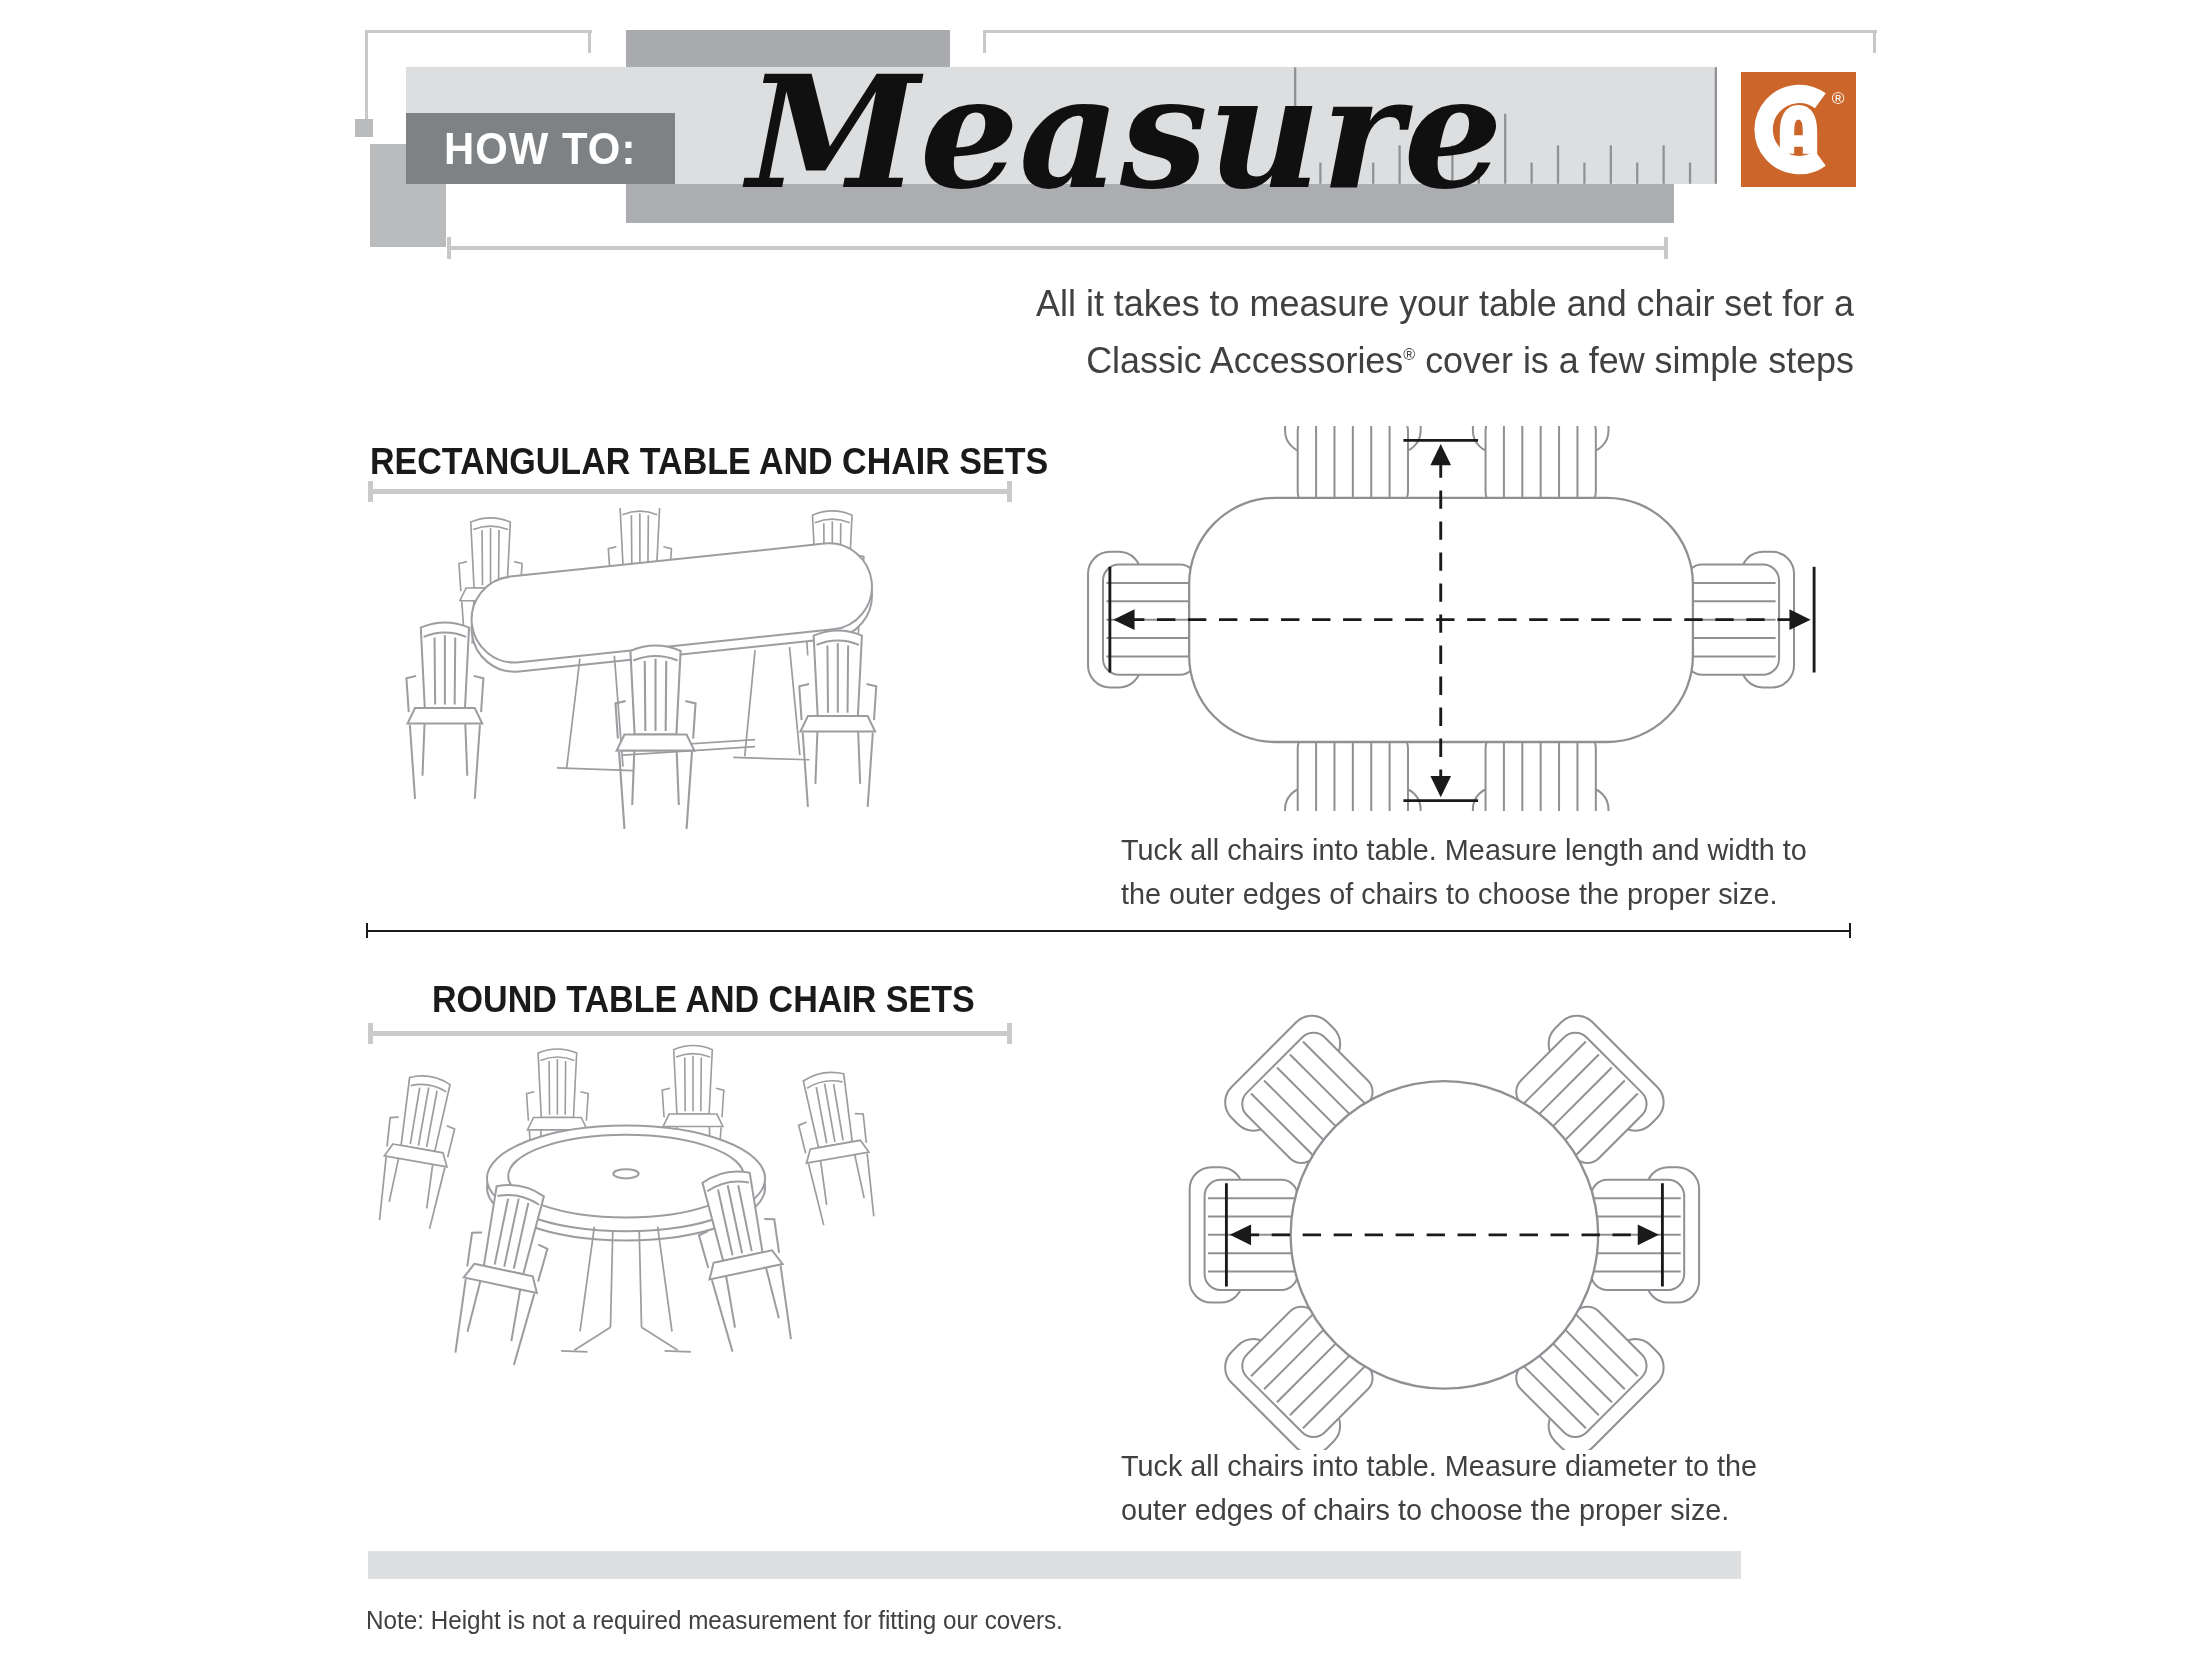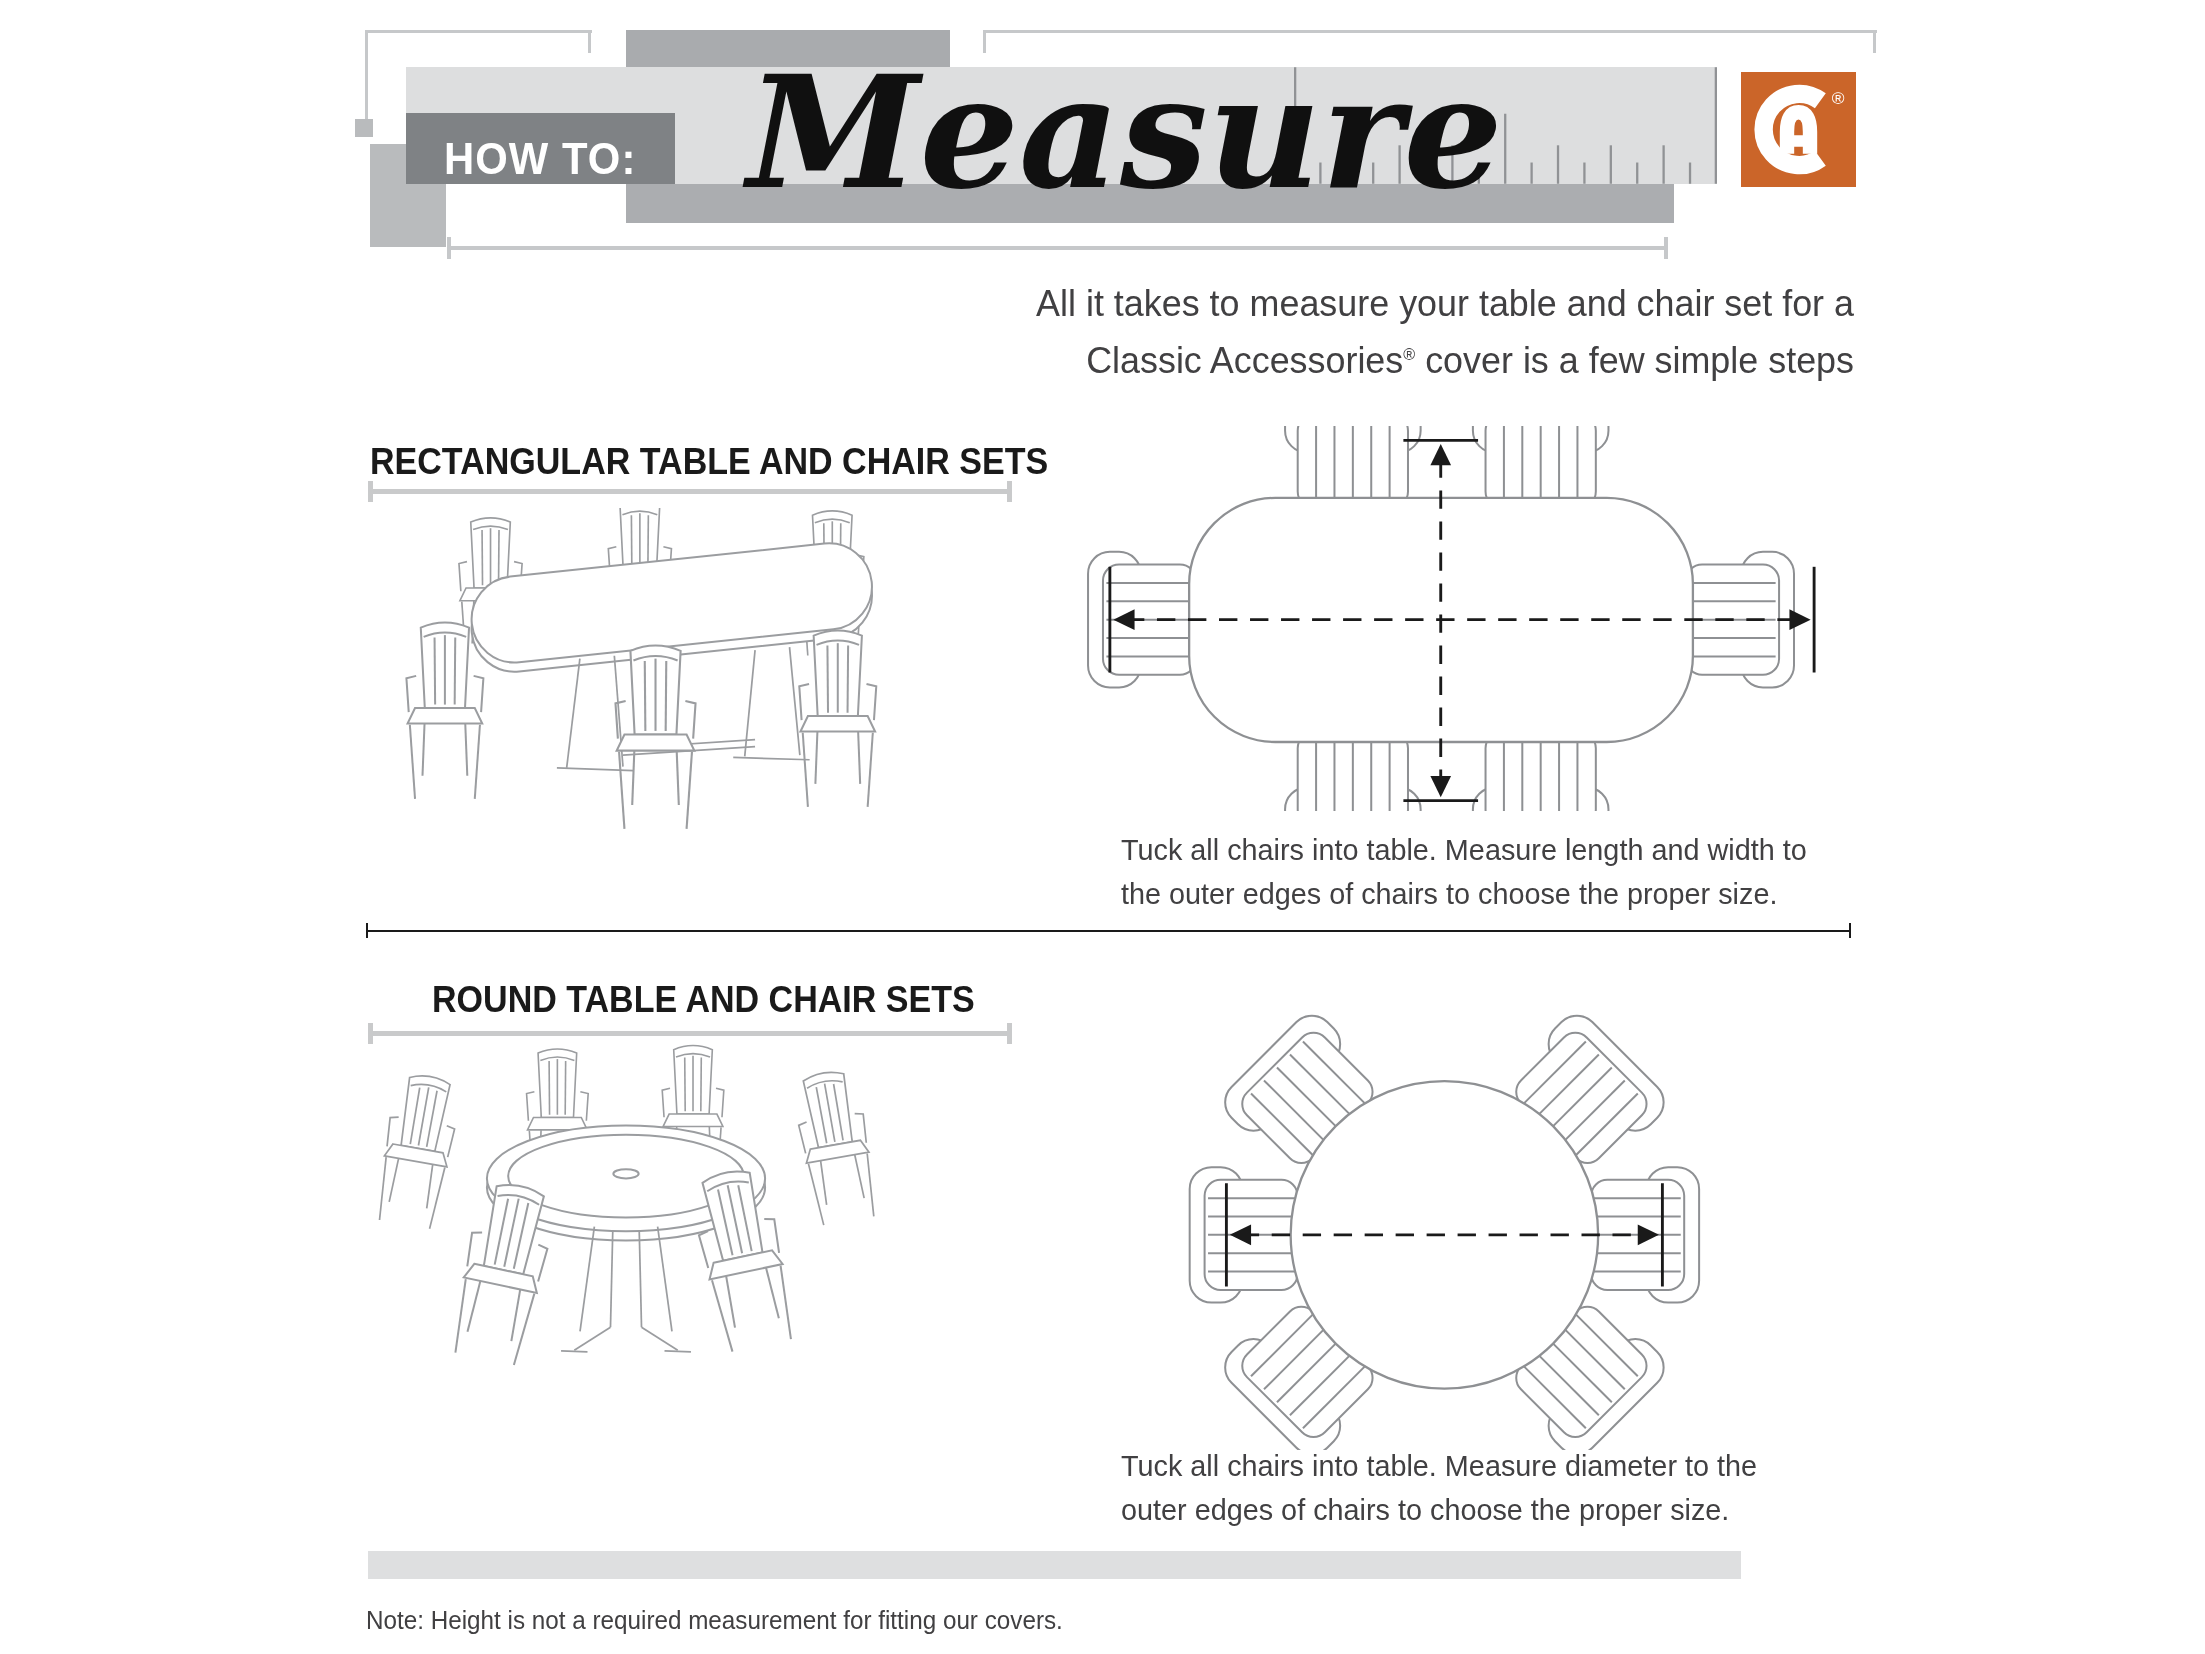--- a/index.html
+++ b/index.html
@@ -3,21 +3,21 @@
 <meta charset="utf-8">
 <style>
   html,body{margin:0;padding:0;background:#fff;}
   #page{position:relative;width:2205px;height:1655px;background:#ffffff;overflow:hidden;
         font-family:"Liberation Sans",sans-serif;color:#414042;}
   .abs{position:absolute;}
   
   .bar{position:absolute;}
   .bracket-line{background:#C6C8CA;}
   .tick{background:#C6C8CA;}
-  .howto-box{background:#7F8285;display:flex;align-items:flex-end;justify-content:center;}
+  .howto-box{background:#7F8285;display:flex;align-items:center;justify-content:center;}
   .howto-text{color:#ffffff;font-weight:bold;font-size:44px;letter-spacing:1.1px;
               transform:scaleX(.95);transform-origin:center;white-space:nowrap;}
   .measure-script{font-family:"DejaVu Serif","Liberation Serif",serif;font-style:italic;font-weight:bold;
                   font-size:156px;color:#101010;white-space:nowrap;line-height:1;
                   transform:skewX(-8deg) scaleX(.84);transform-origin:left bottom;}
   
   .intro{width:936px;text-align:right;font-size:37px;line-height:1.55;color:#414042;
          transform:scaleX(.97);transform-origin:right top;}
   .intro sup{font-size:.45em;vertical-align:super;}
   

